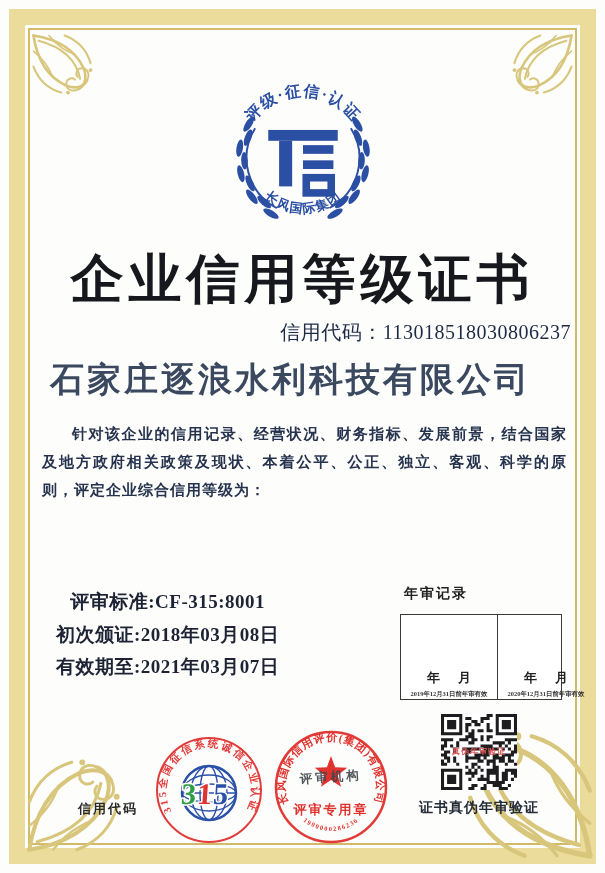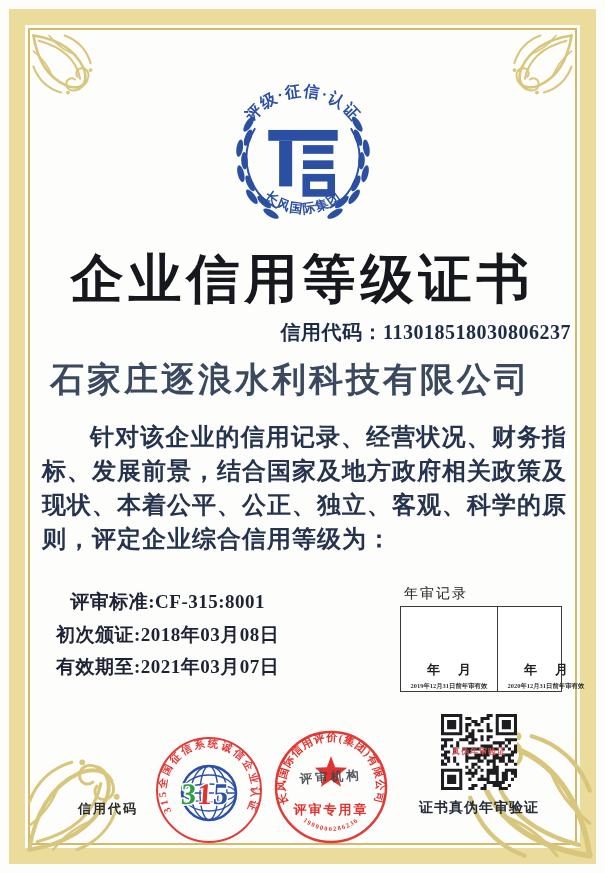--- a/index.html
+++ b/index.html
@@ -13,34 +13,34 @@
   .fl-tl{left:30px;top:32px;width:64px;height:64px;}
   .fl-tr{right:30px;top:32px;width:64px;height:64px;transform:scaleX(-1);}
   .fl-bl{left:24px;bottom:18px;width:98px;height:98px;transform:scaleY(-1);}
   .fl-br{right:8px;bottom:10px;width:134px;height:134px;transform:scale(-1,-1);}
   
   .logo{position:absolute;top:82px;left:50%;transform:translateX(-50%);width:152px;height:148px;z-index:3;}
   .logo svg{display:block;width:100%;height:100%;}
   
   .title{position:absolute;top:244px;left:0;right:0;text-align:center;font-size:53px;font-weight:900;
          color:#17181d;letter-spacing:5px;z-index:3;font-family:Liberation Serif, serif;}
-  .credit-line{position:absolute;top:319px;right:34px;font-size:20px;font-weight:700;color:#1d2b47;
+  .credit-line{position:absolute;top:319px;right:34px;font-size:20px;font-weight:400;color:#1d2b47;
          letter-spacing:.5px;z-index:3;}
   .company{position:absolute;top:357px;left:50px;right:30px;font-size:34px;font-weight:700;
          font-family:"Liberation Sans","DejaVu Sans",sans-serif;color:#3b4960;letter-spacing:3px;
          white-space:nowrap;z-index:3;}
-  .body-par{position:absolute;top:420px;left:42px;right:38px;font-size:24px;font-weight:700;color:#26334e;
-         line-height:34px;text-align:justify;text-indent:2em;letter-spacing:1px;z-index:3;}
+  .body-par{position:absolute;top:420px;left:42px;right:38px;font-size:15px;font-weight:700;color:#26334e;
+         line-height:28px;text-align:justify;text-indent:2em;letter-spacing:1px;z-index:3;}
   .rating{position:absolute;top:514px;left:0;right:0;text-align:center;font-size:47px;font-weight:900;
          color:#de3a52;letter-spacing:12px;z-index:3;}
   .details{position:absolute;top:586px;left:56px;font-size:19px;font-weight:700;color:#1d2335;
          line-height:32.5px;letter-spacing:.5px;z-index:3;text-align:center;}
   
   .annual{position:absolute;top:585px;left:400px;width:162px;z-index:3;}
-  .annual-label{font-size:14px;font-weight:400;color:#222;letter-spacing:2px;margin:0 0 3px 4px;}
+  .annual-label{font-size:14px;font-weight:700;color:#222;letter-spacing:2px;margin:0 0 11px 4px;}
   .annual-table{display:flex;border:1.5px solid #3a3a3a;height:84px;background:#fff;}
   .annual-cell{flex:1;display:flex;flex-direction:column;justify-content:flex-end;align-items:center;
          border-right:1.5px solid #3a3a3a;padding-bottom:1px;}
   .annual-cell:last-child{border-right:none;}
   .ym{display:flex;gap:18px;font-size:13px;font-weight:700;color:#222;}
   .note{font-size:8px;color:#333;font-weight:700;white-space:nowrap;transform:scale(.8);transform-origin:center bottom;}
   
   .cf315{position:absolute;left:58px;top:744px;width:100px;height:52px;z-index:3;}
   .cf-caption{position:absolute;left:58px;top:800px;width:100px;text-align:center;font-size:13px;
          font-weight:700;color:#2a2a2a;letter-spacing:2px;z-index:3;}

